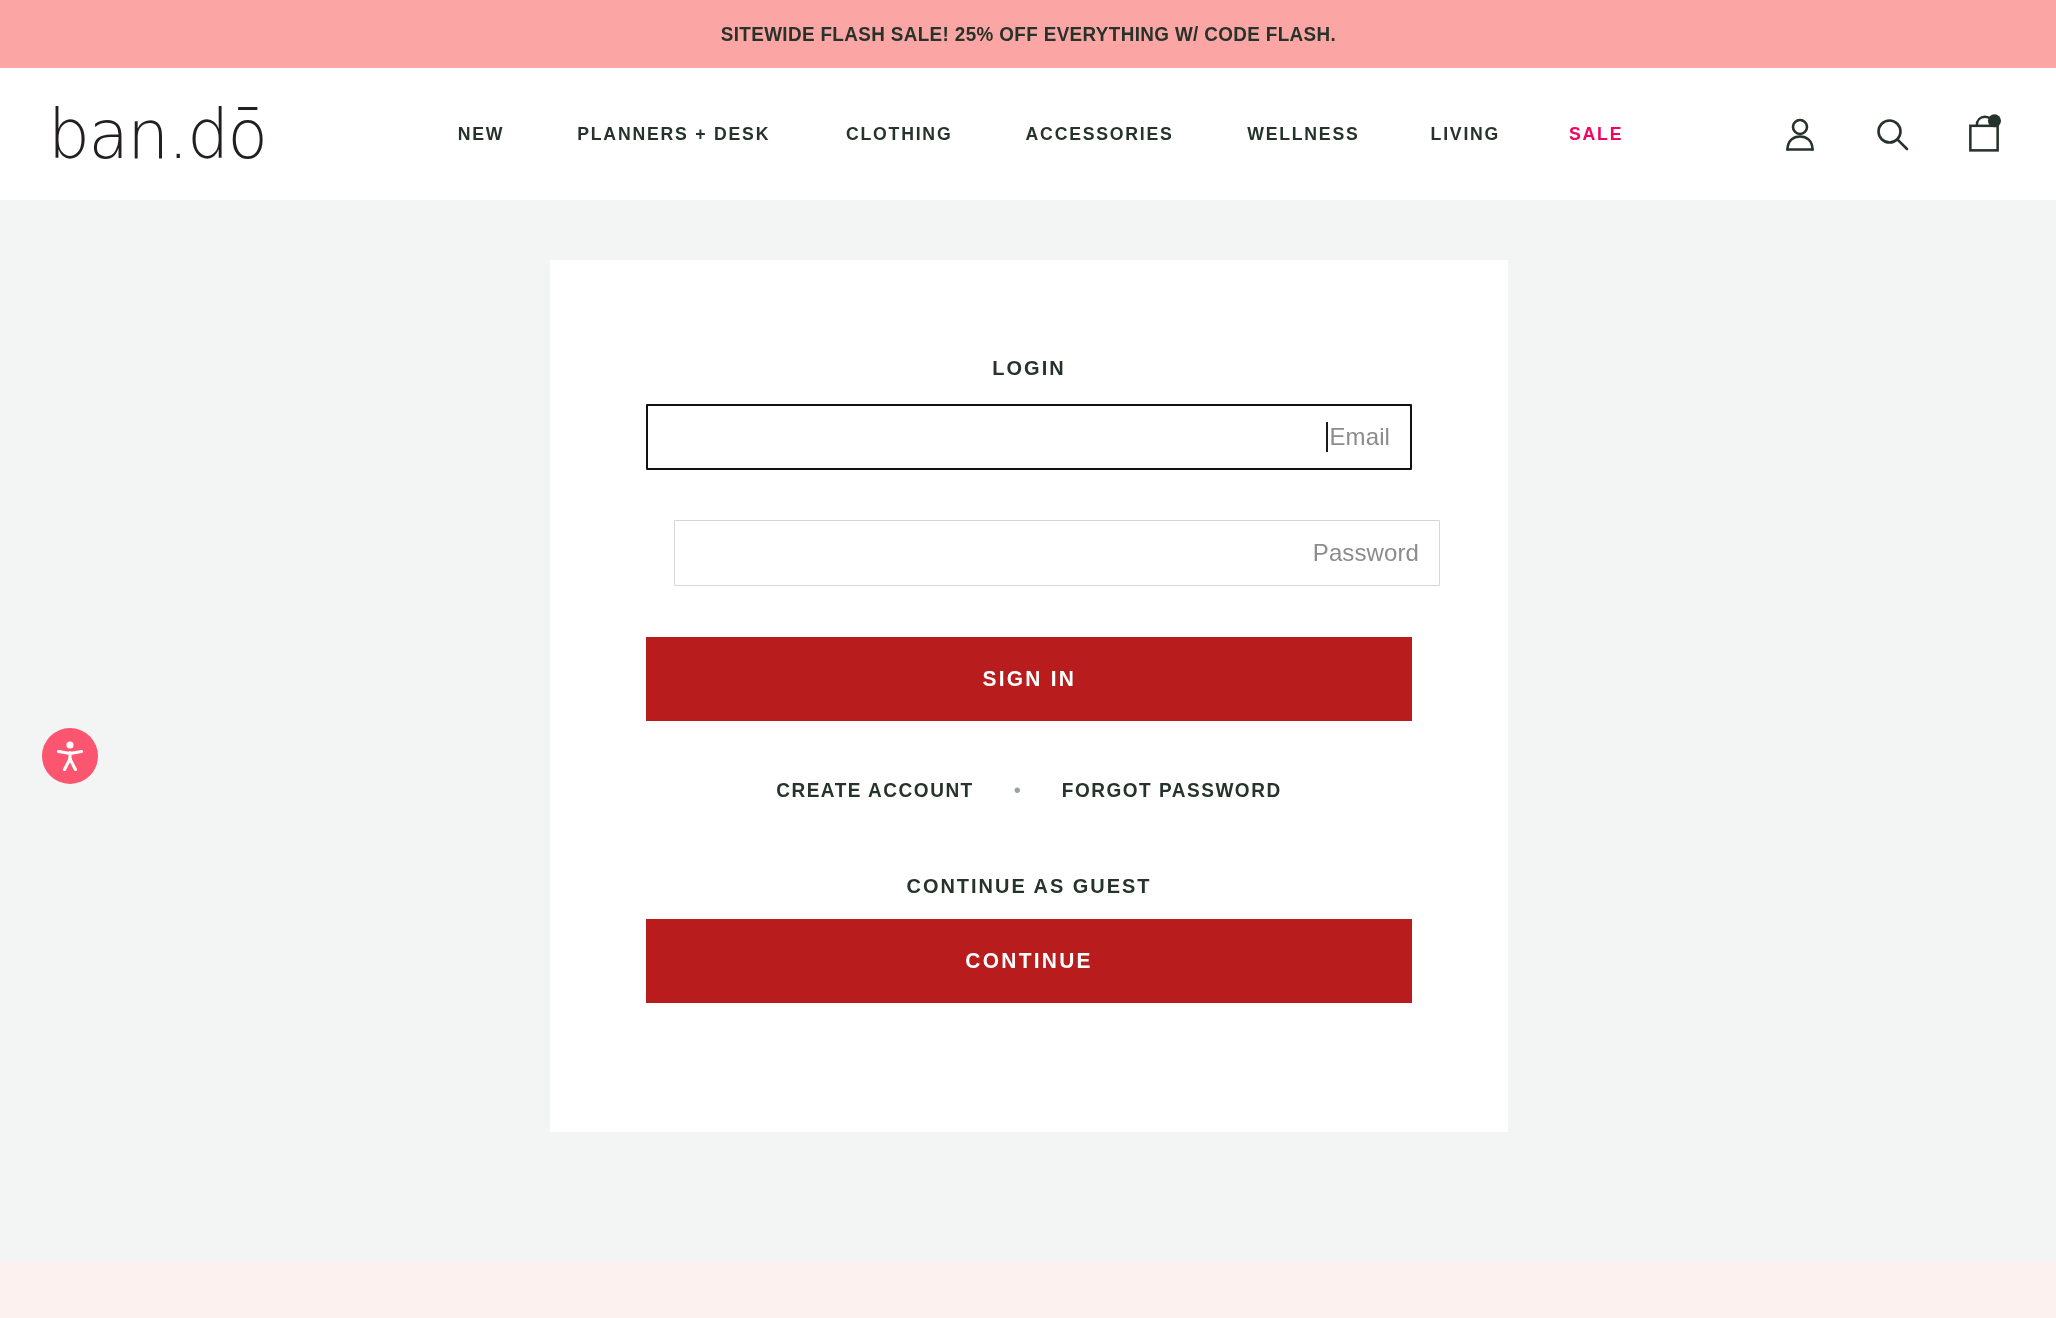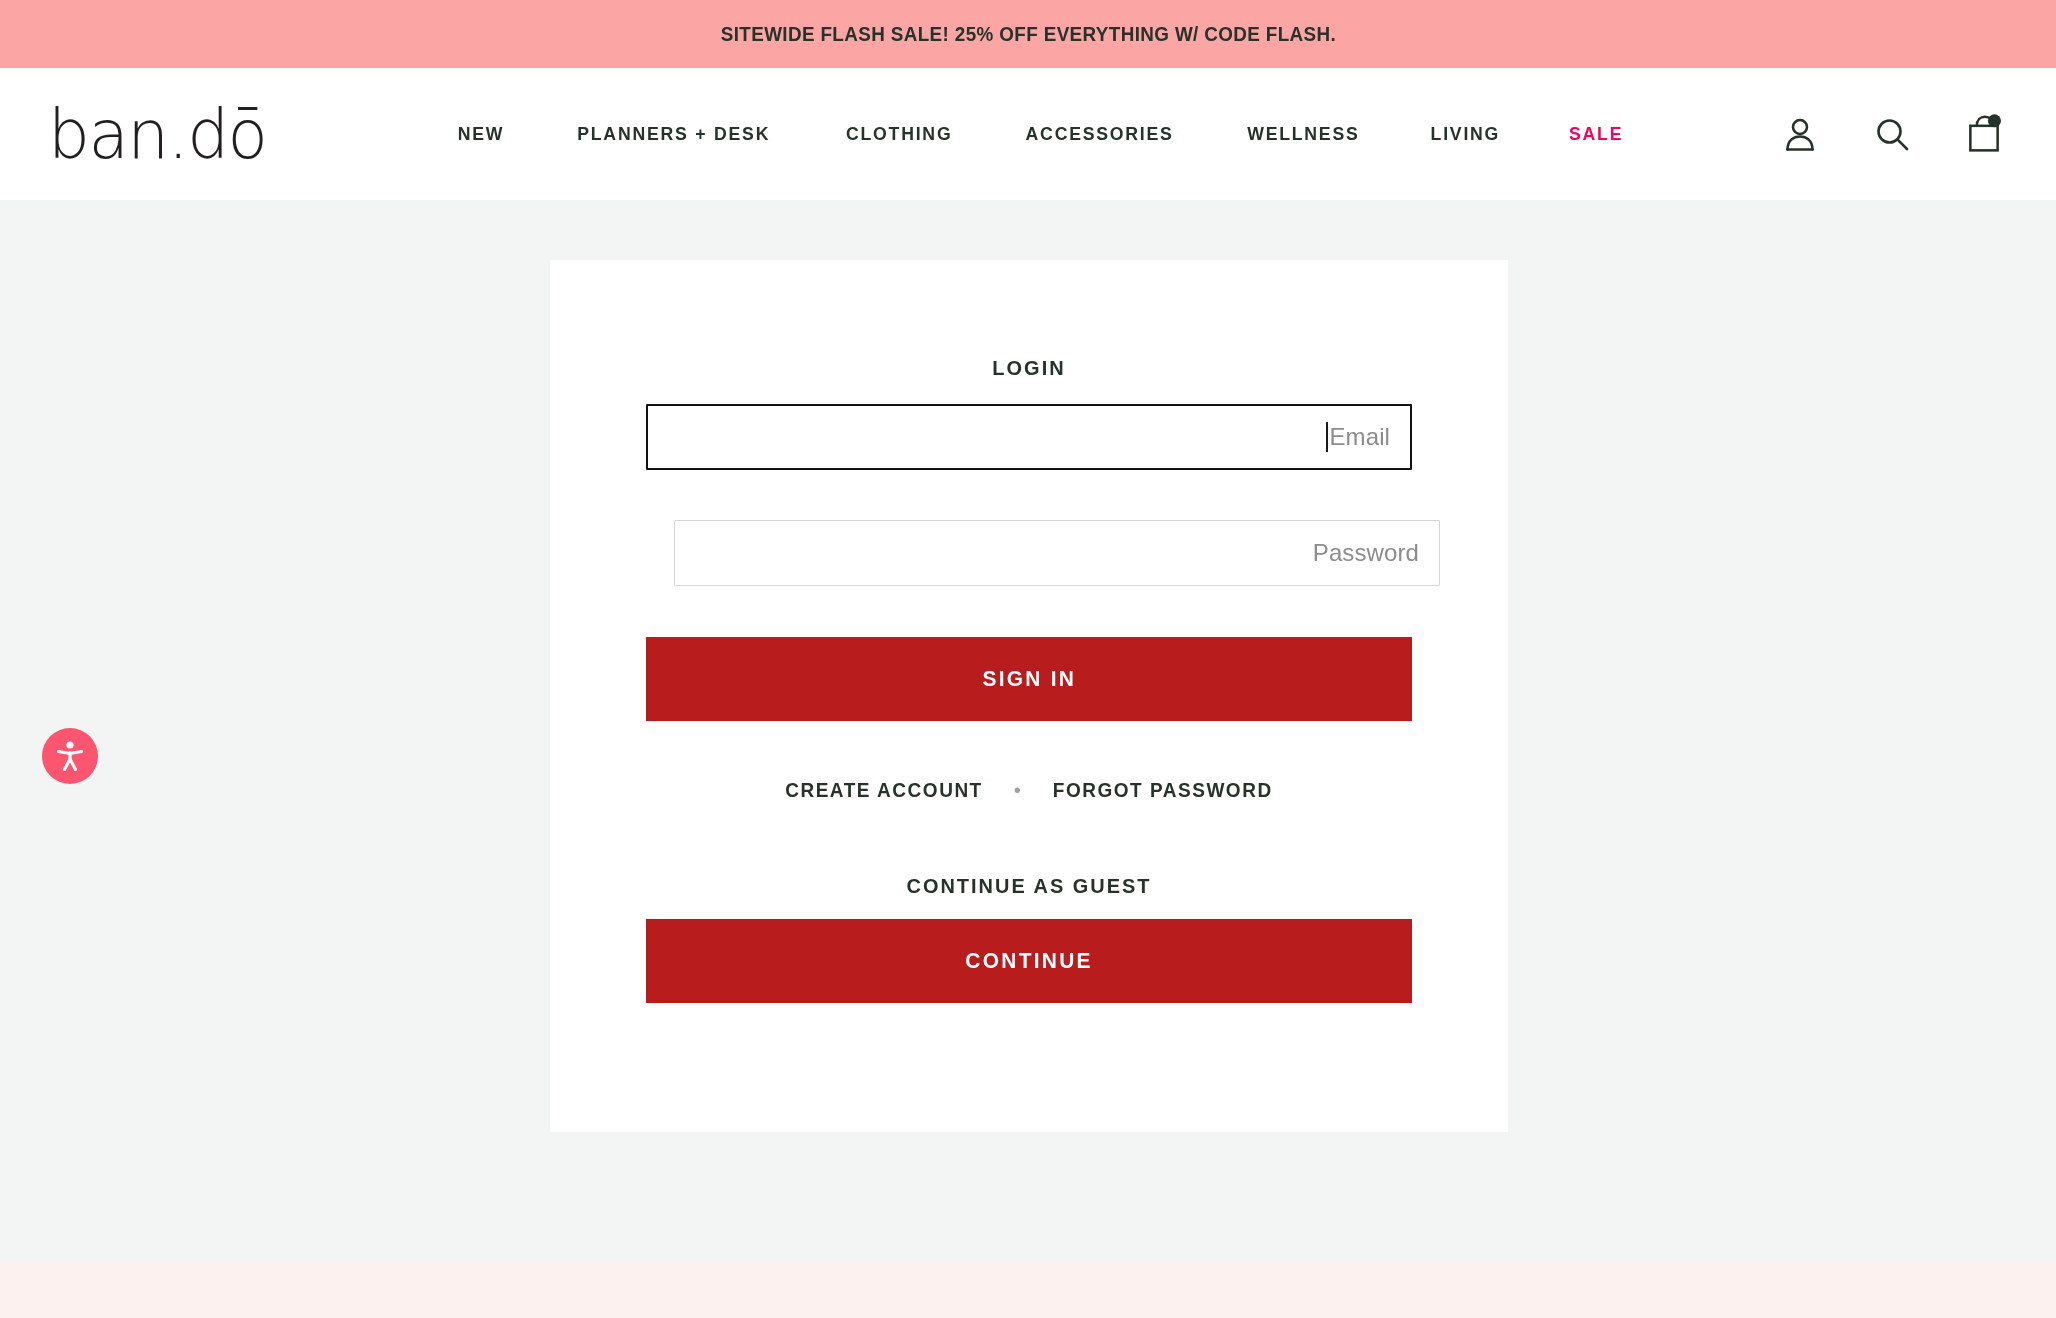--- a/index.html
+++ b/index.html
@@ -177,21 +177,21 @@
     align-items: center;
     justify-content: center;
   }
   .btn-primary span { transform: scaleX(0.95); display: inline-block; }
 
   .aux-links {
     margin-top: 58px;
     display: flex;
     align-items: center;
     justify-content: center;
-    gap: 0;
+    gap: 9px;
   }
   .aux-link {
     font-size: 20px;
     font-weight: 700;
     letter-spacing: 1.6px;
     color: #26332a;
     text-transform: uppercase;
     text-decoration: none;
     cursor: pointer;
     transform: scaleX(0.95);

